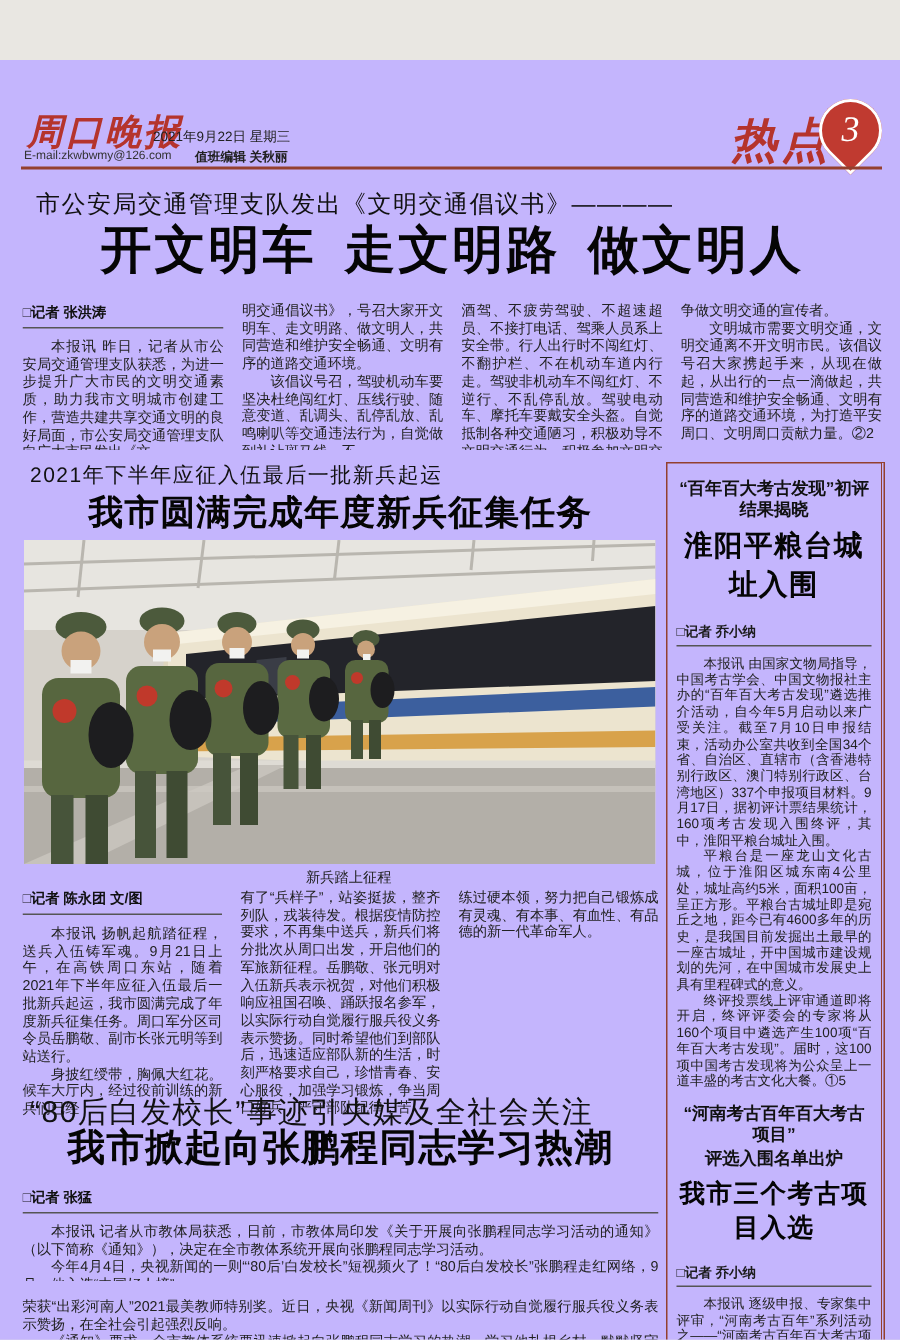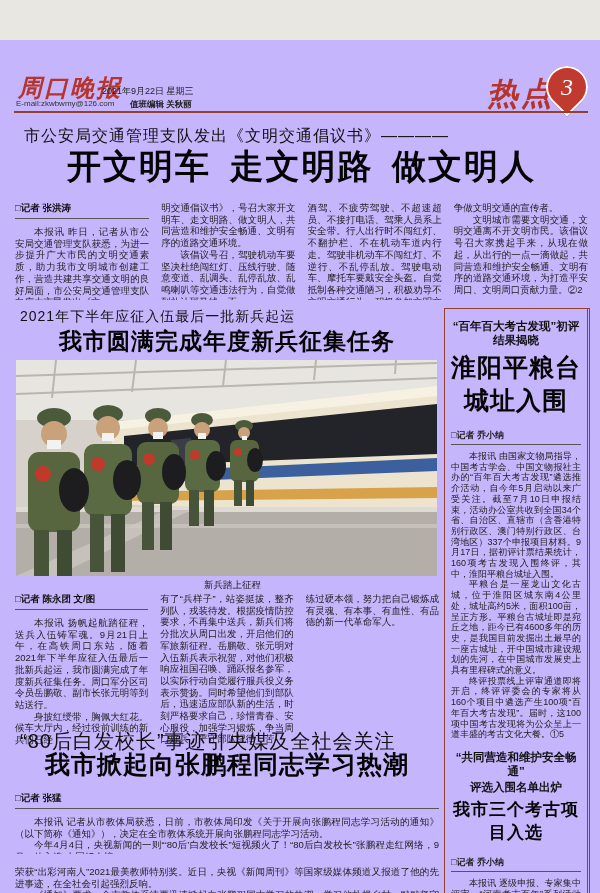--- a/index.html
+++ b/index.html
@@ -45,21 +45,21 @@
   .photo svg{display:block;width:100%;height:100%;}
   .photo-caption{position:absolute;left:15px;top:539px;width:246px;text-align:right;
         font-size:9.5px;color:#222;}
   .recruits-cols{position:absolute;left:15px;top:553px;width:424px;height:152px;}
 
   
   .right-box{position:absolute;left:444px;top:268px;width:146px;height:590px;box-sizing:border-box;
         border:1px solid #93402f;border-right:3px double #93402f;border-bottom:3px double #93402f;
         padding:8px 6px 4px 6px;overflow:hidden;}
   .rb-kicker{font-size:11.5px;font-weight:bold;text-align:center;color:#111;margin:2px 0 4px 0;line-height:14px;}
-  .rb-headline{font-size:25px;font-weight:900;text-align:center;color:#050505;margin:0 0 12px 0;letter-spacing:1px;}
+  .rb-headline{font-size:19px;font-weight:900;text-align:center;color:#050505;margin:0 0 12px 0;letter-spacing:1px;}
   .rb-headline.small{font-size:17px;}
   .rb-byline{font-size:9px;font-weight:bold;border-bottom:1px solid #555;padding-bottom:2px;margin:0 0 6px 0;}
   .rb-body p{margin:0;font-size:9px;line-height:10.7px;text-align:justify;text-indent:2em;color:#222;}
   .rb-art2{margin-top:10px;}
 
   
   .principal-kicker{position:absolute;left:20px;top:688px;font-size:20px;}
   .principal-headline{position:absolute;left:15px;top:708px;width:424px;text-align:center;
         font-size:25px;font-weight:900;color:#050505;letter-spacing:1px;}
   .principal-cols{position:absolute;left:15px;top:752px;width:424px;height:136px;flex-direction:column;}
@@ -211,39 +211,39 @@
       <div class="rb-kicker">“百年百大考古发现”初评结果揭晓</div>
       <div class="rb-headline">淮阳平粮台城址入围</div>
       <div class="rb-byline">□记者 乔小纳</div>
       <div class="rb-body">
           <p>本报讯 由国家文物局指导，中国考古学会、中国文物报社主办的“百年百大考古发现”遴选推介活动，自今年5月启动以来广受关注。截至7月10日申报结束，活动办公室共收到全国34个省、自治区、直辖市（含香港特别行政区、澳门特别行政区、台湾地区）337个申报项目材料。9月17日，据初评计票结果统计，160项考古发现入围终评，其中，淮阳平粮台城址入围。</p>
           <p>平粮台是一座龙山文化古城，位于淮阳区城东南4公里处，城址高约5米，面积100亩，呈正方形。平粮台古城址即是宛丘之地，距今已有4600多年的历史，是我国目前发掘出土最早的一座古城址，开中国城市建设规划的先河，在中国城市发展史上具有里程碑式的意义。</p>
           <p>终评投票线上评审通道即将开启，终评评委会的专家将从160个项目中遴选产生100项“百年百大考古发现”。届时，这100项中国考古发现将为公众呈上一道丰盛的考古文化大餐。①5</p>
         </div>
     </div>
     <div class="rb-art2">
-      <div class="rb-kicker">“共同营造和维护安全畅通”</div>
+      <div class="rb-kicker">“河南考古百年百大考古项目”</div>
       <div class="rb-kicker" style="margin-top:-2px;">评选入围名单出炉</div>
       <div class="rb-headline small">我市三个考古项目入选</div>
       <div class="rb-byline">□记者 乔小纳</div>
       <div class="rb-body">
           <p>本报讯 逐级申报、专家集中评审，“河南考古百年”系列活动之——“河南考古百年百大考古项目”评选入围名单于9月18日出炉，我市有三个考古项目入选，分别是平粮台古城遗址、时庄遗址和长子口墓。</p>
         </div>
     </div>
   </div>
 
   <div class="principal-kicker kicker">“80后白发校长”事迹引央媒及全社会关注</div>
   <div class="principal-headline">我市掀起向张鹏程同志学习热潮</div>
   <div class="principal-cols cols">
     <div class="col">
       <div class="byline">□记者 张猛</div>
       <div>
           <p>本报讯 记者从市教体局获悉，日前，市教体局印发《关于开展向张鹏程同志学习活动的通知》（以下简称《通知》），决定在全市教体系统开展向张鹏程同志学习活动。</p>
           <p>今年4月4日，央视新闻的一则“‘80后’白发校长”短视频火了！“80后白发校长”张鹏程走红网络，9月，他入选“中国好人榜”，</p>
         </div>
     </div>
     <div class="col">
-        <p class="noindent">荣获“出彩河南人”2021最美教师特别奖。近日，央视《新闻周刊》等国家级媒体频道又报道了他的先进事迹，在全社会引起强烈反响。</p>
+        <p class="noindent">荣获“出彩河南人”2021最美教师特别奖。近日，央视《新闻周刊》以实际行动自觉履行服兵役义务表示赞扬，在全社会引起强烈反响。</p>
         <p>《通知》要求，全市教体系统要迅速掀起向张鹏程同志学习的热潮，学习他扎根乡村、默默坚守的奉献精神，学习他爱岗敬业、勤俭办学的优秀品质，</p>
       </div>
   </div>
 
 </div>
 
 </body></html>

